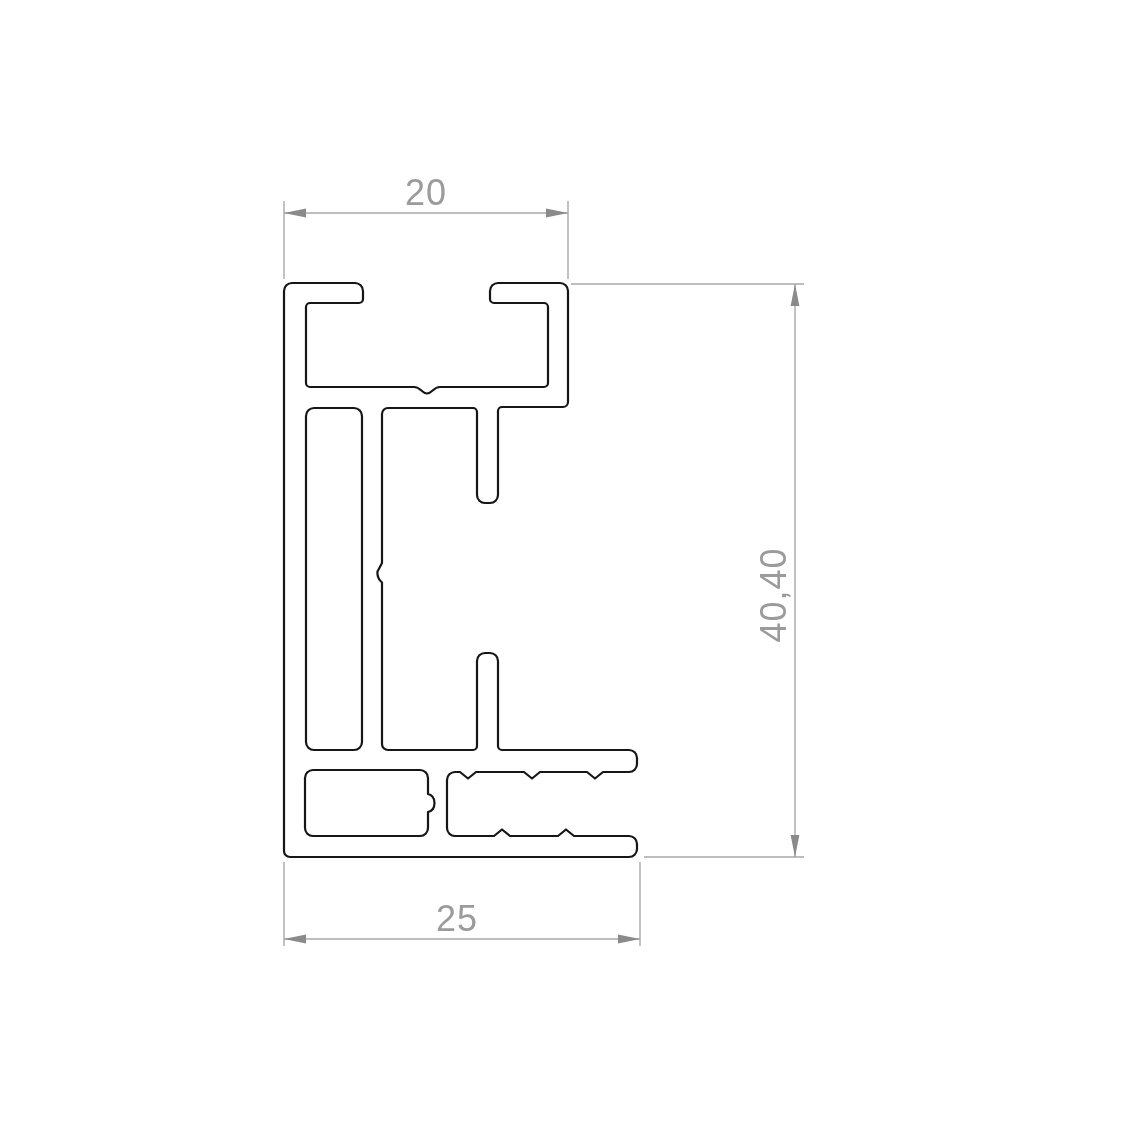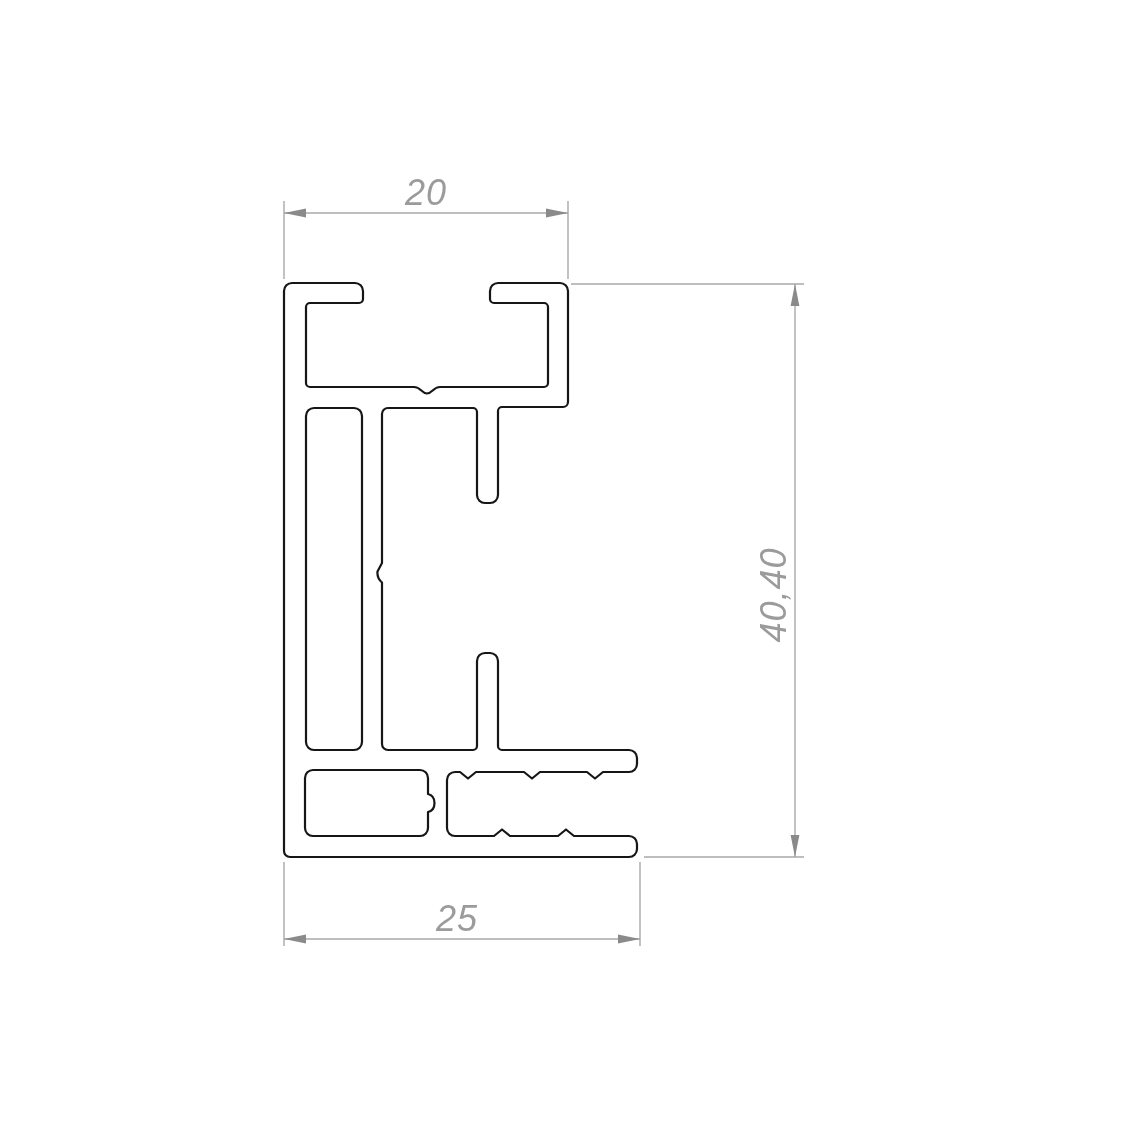--- a/index.html
+++ b/index.html
@@ -6,21 +6,20 @@
     margin: 0;
     padding: 0;
     background: #ffffff;
   }
   .canvas {
     position: relative;
     width: 1040px;
     height: 1124px;
     background: #ffffff;
     overflow: hidden;
-    font-style: italic;
   }
   svg.drawing {
     position: absolute;
     left: 0;
     top: 0;
     width: 1124px;
     height: 1124px;
     display: block;
   }
   svg.drawing text {

